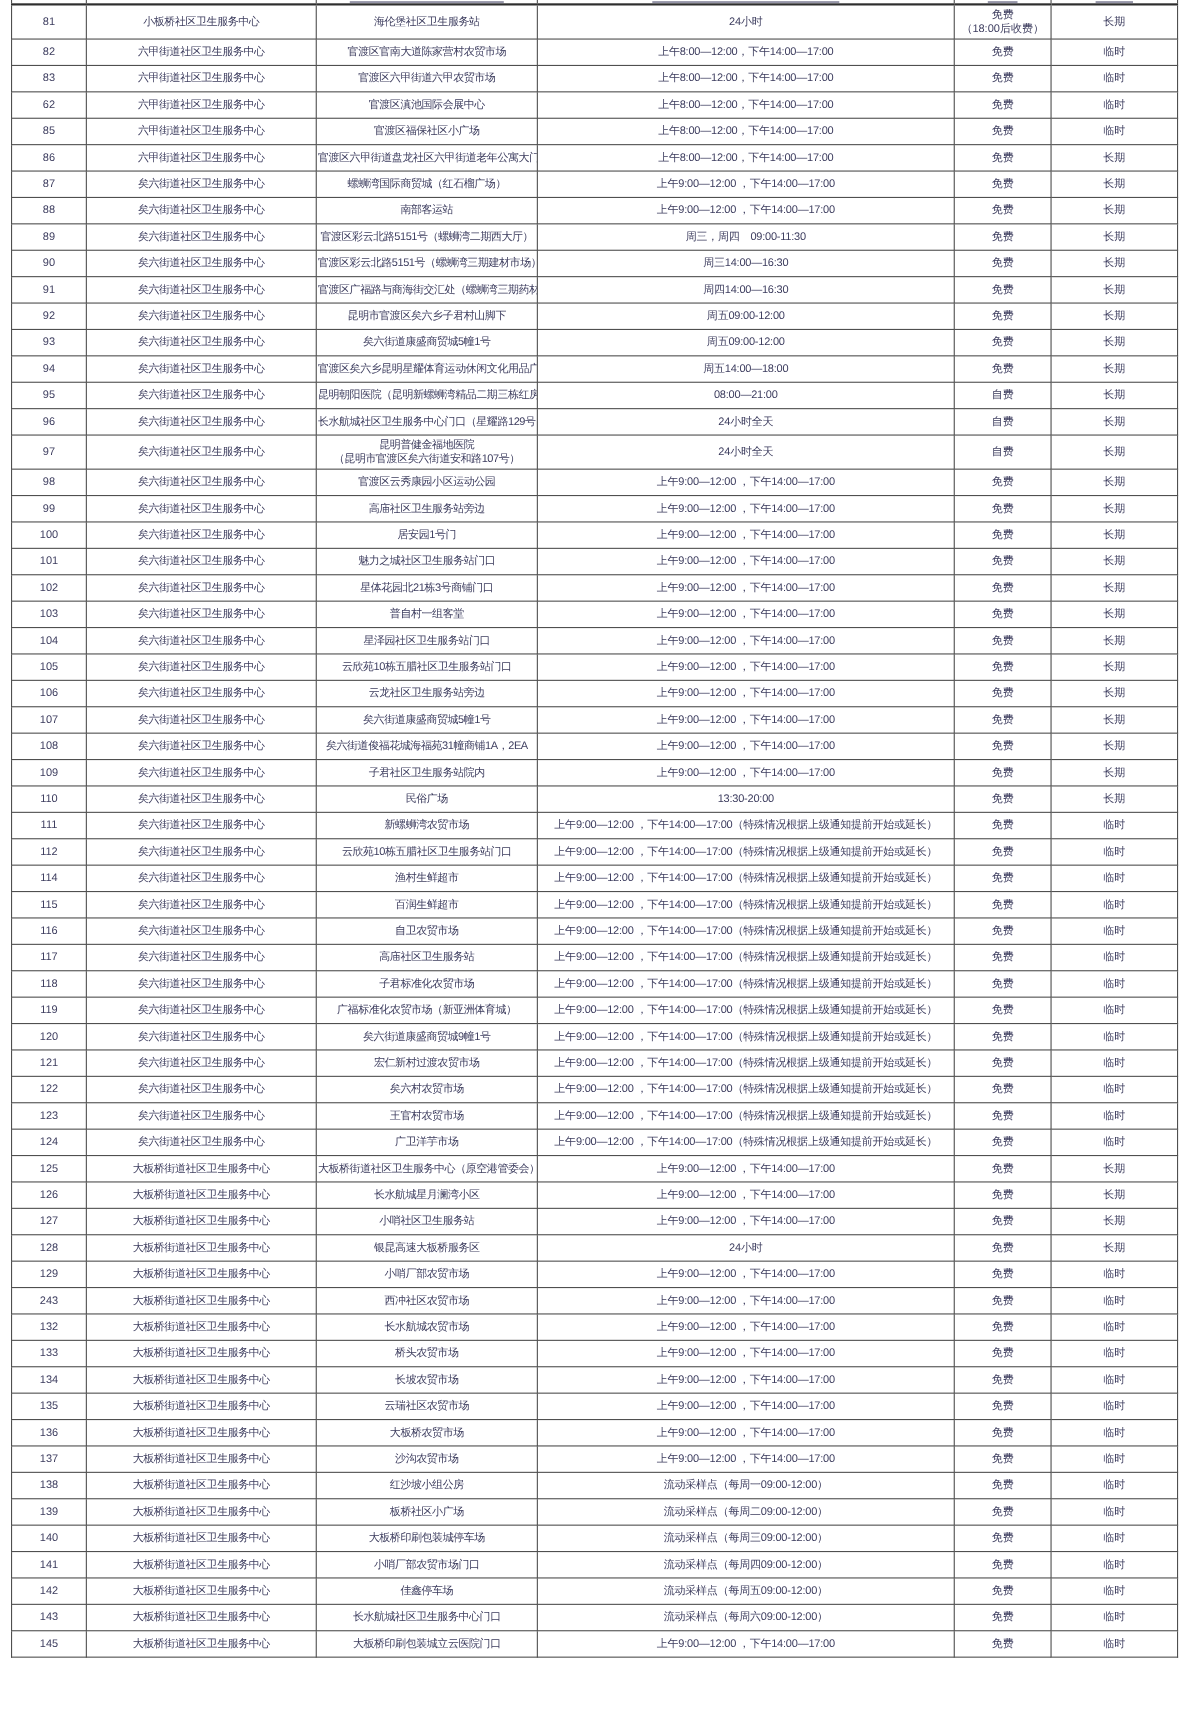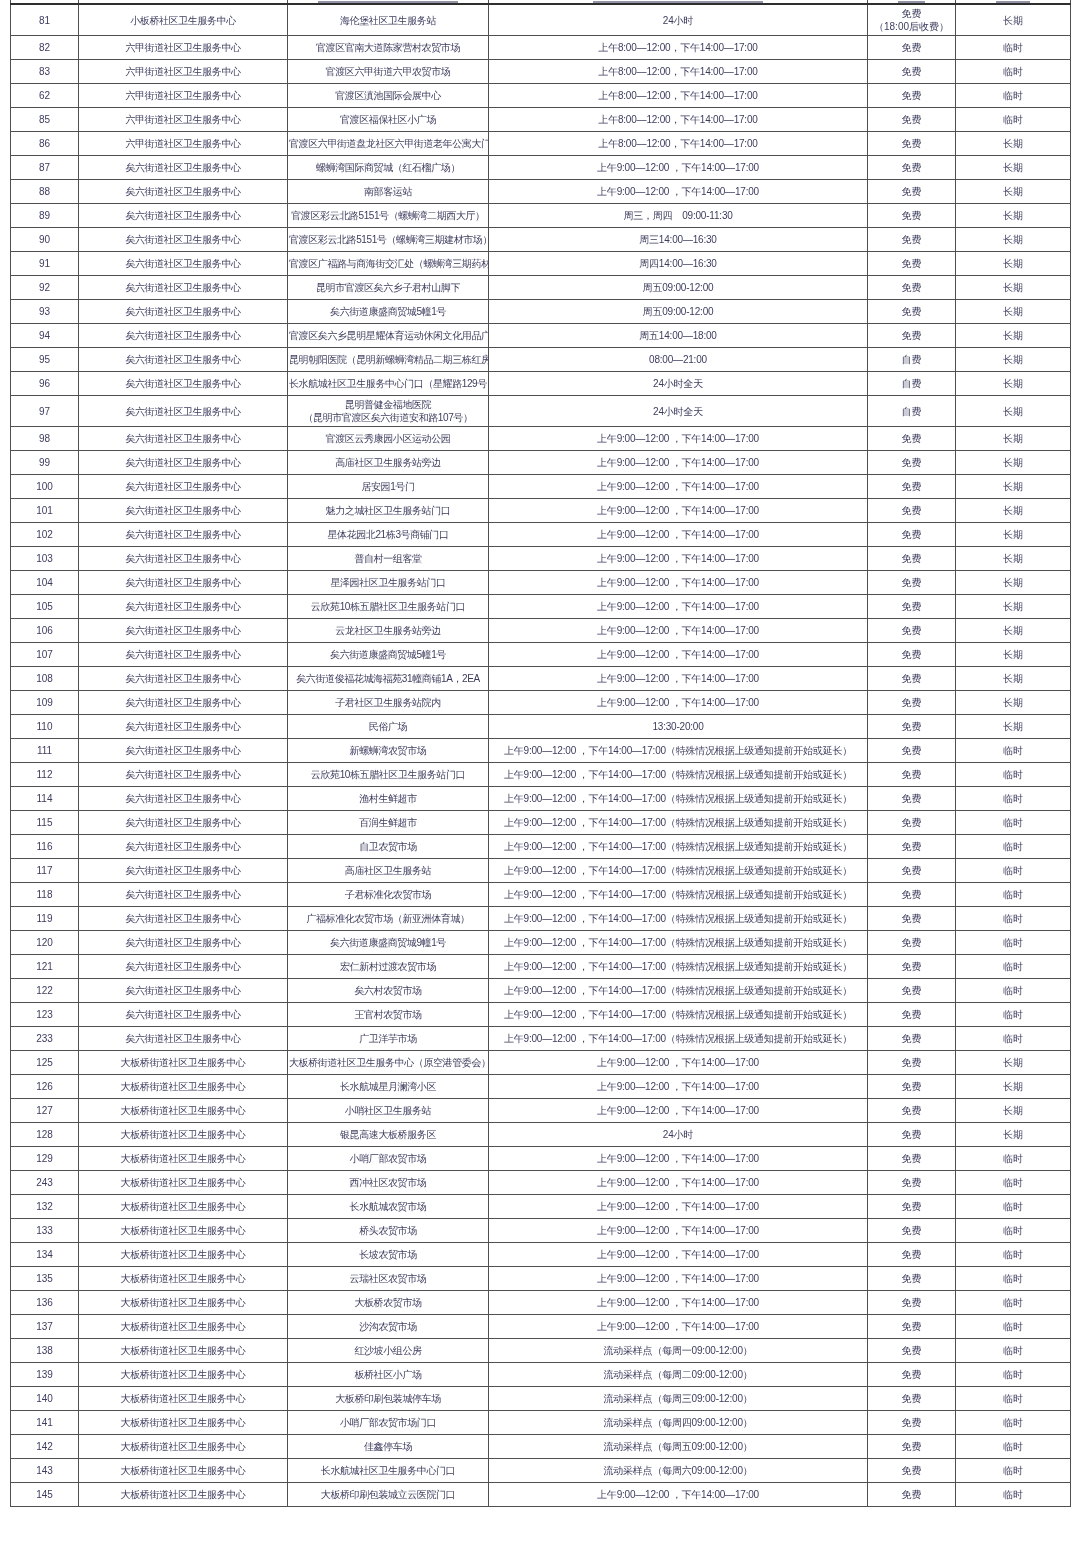--- a/index.html
+++ b/index.html
@@ -399,21 +399,21 @@
   </tr>
         <tr>
     <td class="c-no">123</td>
     <td class="c-center">矣六街道社区卫生服务中心</td>
     <td class="c-site">王官村农贸市场</td>
     <td class="c-hours">上午9:00—12:00 ，下午14:00—17:00（特殊情况根据上级通知提前开始或延长）</td>
     <td class="c-fee">免费</td>
     <td class="c-type">临时</td>
   </tr>
         <tr>
-    <td class="c-no">233</td>
+    <td class="c-no">124</td>
     <td class="c-center">矣六街道社区卫生服务中心</td>
     <td class="c-site">广卫洋芋市场</td>
     <td class="c-hours">上午9:00—12:00 ，下午14:00—17:00（特殊情况根据上级通知提前开始或延长）</td>
     <td class="c-fee">免费</td>
     <td class="c-type">临时</td>
   </tr>
         <tr>
     <td class="c-no">125</td>
     <td class="c-center">大板桥街道社区卫生服务中心</td>
     <td class="c-site">大板桥街道社区卫生服务中心（原空港管委会）</td>

